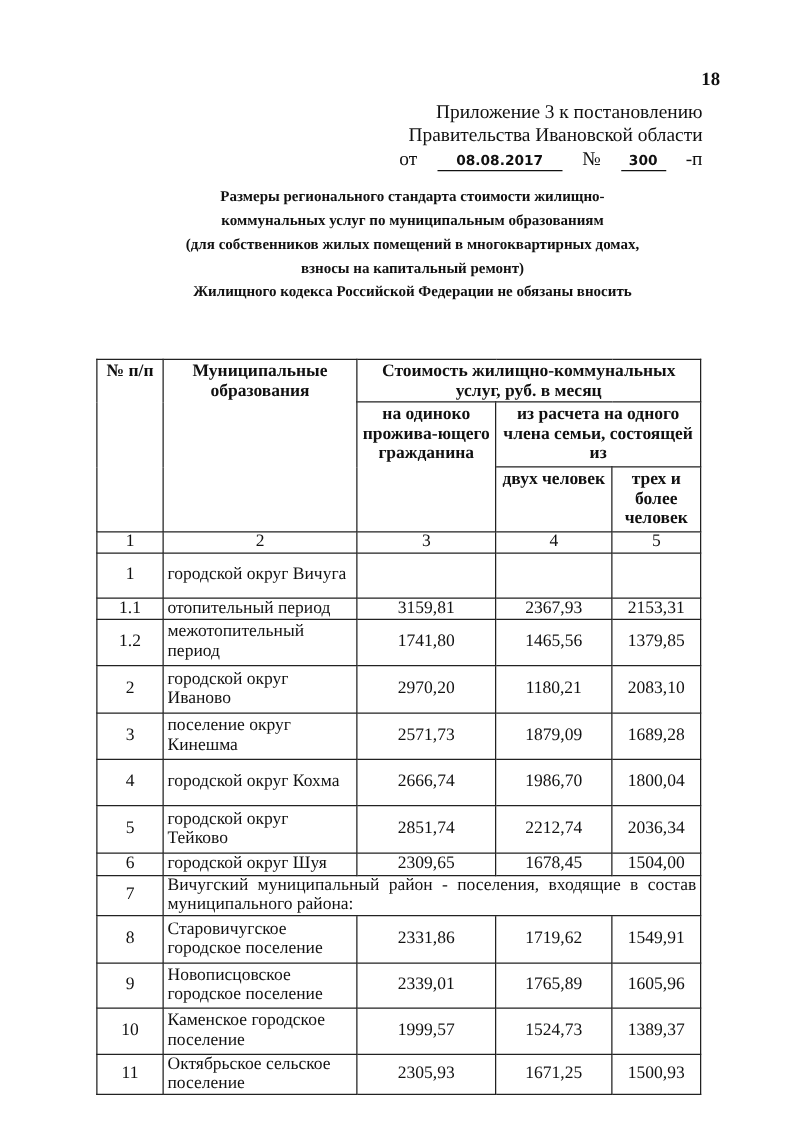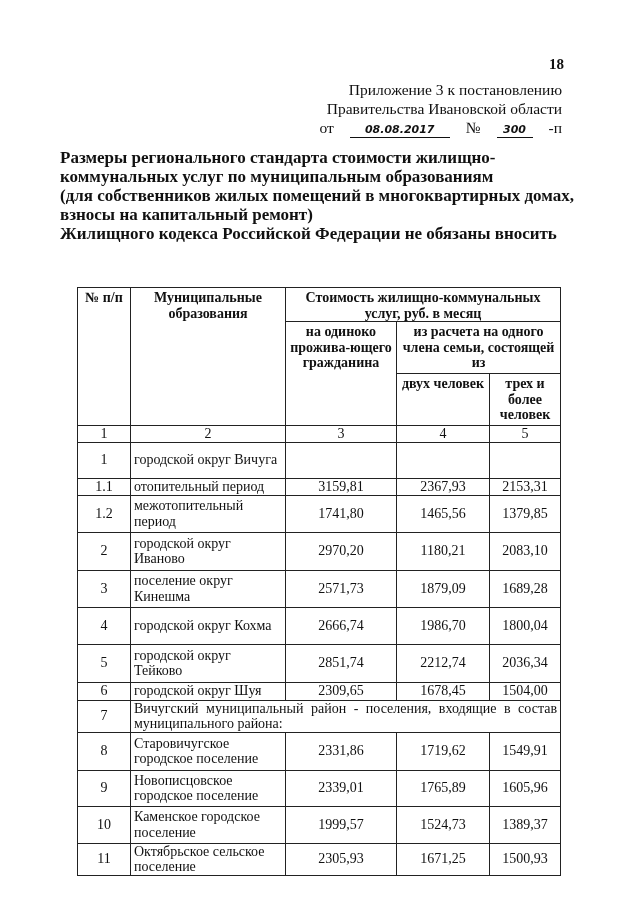--- a/index.html
+++ b/index.html
@@ -1,26 +1,26 @@
 <!DOCTYPE html>
 <html><head>
 <meta charset="utf-8">
 <style>
   html, body { margin: 0; padding: 0; background: #ffffff; }
   body { width: 640px; height: 905px; position: relative; overflow: hidden;
          font-family: "Liberation Serif", serif; color: #111; }
-  .page-num { position: absolute; top: 56px; right: 76px; font-weight: bold; font-size: 15px; }
+  .page-num { position: absolute; top: 56px; right: 64px; font-weight: bold; font-size: 15px; }
   .appendix { position: absolute; top: 80px; right: 78px; text-align: right; font-size: 15.5px; line-height: 19px; }
   .appendix .line3 { display: flex; justify-content: flex-end; align-items: baseline; gap: 16px; }
-  .hand { font-family: "DejaVu Sans", sans-serif; font-style: italic; font-size: 11px; font-weight: bold;
+  .hand { font-family: "DejaVu Sans", sans-serif; font-size: 11px; font-weight: bold;
           display: inline-block; border-bottom: 1px solid #111; text-align: center; line-height: 14px; }
   .hand.date { width: 100px; }
   .hand.num { width: 36px; }
-  .title { position: absolute; top: 148px; left: 60px; width: 540px; 
-           font-weight: bold; font-size: 17px; line-height: 19px; }
+  .title { position: absolute; top: 148px; left: 60px; width: 540px; text-align: center;
+           font-weight: bold; font-size: 12px; line-height: 19px; }
   table.std { position: absolute; top: 287px; left: 77px; width: 483px; border-collapse: collapse;
               font-size: 14px; table-layout: fixed; }
   table.std td { border: 1px solid #222; padding: 0 3px; vertical-align: middle; line-height: 15.5px; }
   table.std .hdr td { font-weight: bold; text-align: center; vertical-align: top; padding-top: 2px; }
   td.c { text-align: center; }
   td.l { text-align: left; }
   td.just { text-align: justify; text-align-last: left; margin-top: 36px; }
 </style>
 </head>
 <body>

